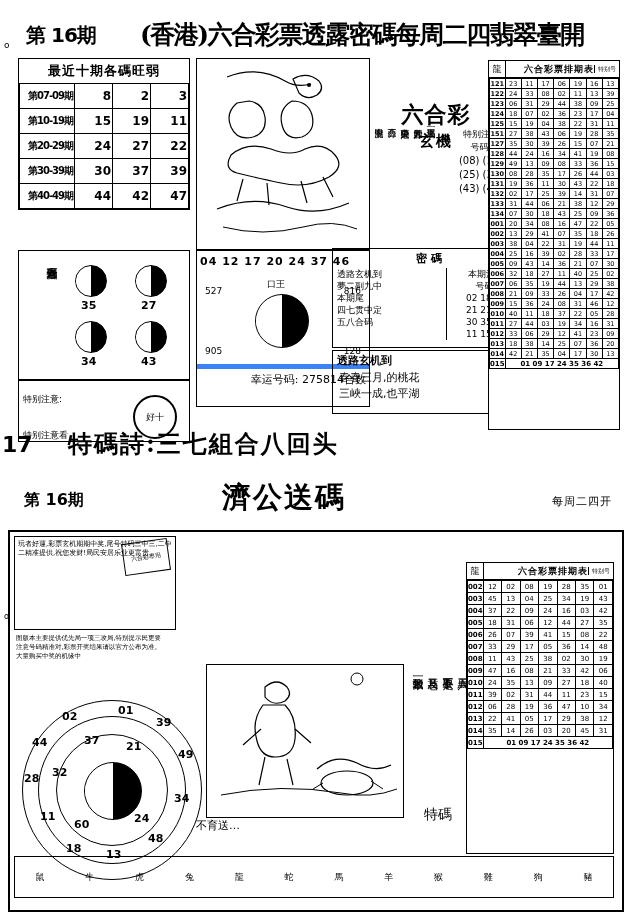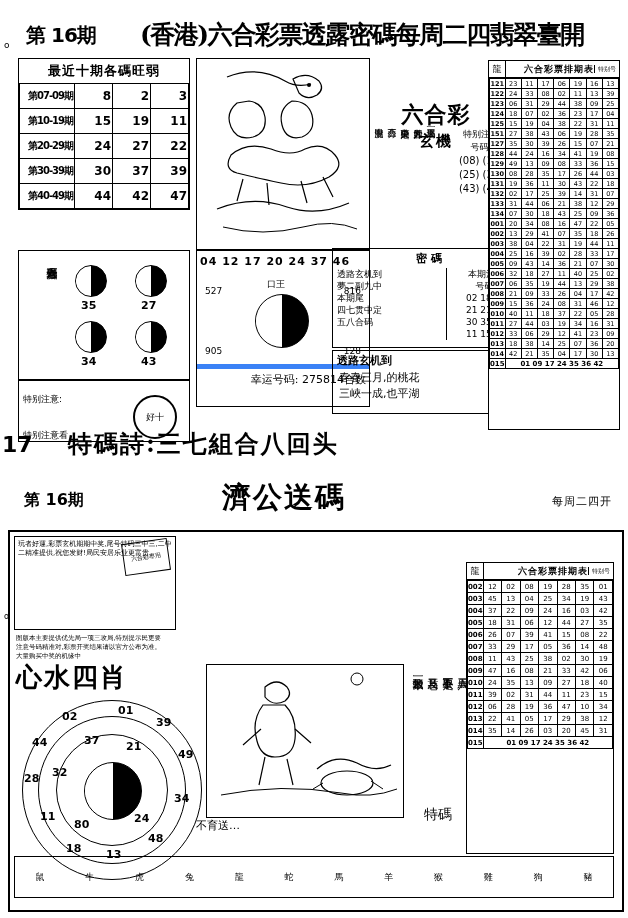--- a/index.html
+++ b/index.html
@@ -606,44 +606,41 @@
 
   <div class="abs bd" id="ad">
     <div class="txt">玩者好運,彩票玄机期期中奖,尾号特码三中三,二中二精准提供,祝您发财!局民安居乐业更富贵</div>
     <div id="stamp">六合彩專用</div>
   </div>
   <div class="abs" id="ad2">
     <div>图版本主要提供优先局一项三攻局,特别提示民更要注意号码精准对,彩票开奖结果请以官方公布为准。大量购买中奖的机缘中</div>
   </div>
   <div class="abs dotm" style="left:4px;top:612px;">o</div>
 
-  <div class="abs" id="xs">
-    <div class="t">心水四肖</div>
-  </div>
 
   <div class="abs" id="wheel">
     <div class="ring" style="left:0;top:0;width:178px;height:178px;"></div>
     <div class="ring" style="left:16px;top:16px;width:146px;height:146px;"></div>
     <div class="ring" style="left:34px;top:34px;width:110px;height:110px;"></div>
     <div class="tgc"></div>
     <div class="wn" style="left:96px;top:4px;">01</div>
     <div class="wn" style="left:134px;top:16px;">39</div>
     <div class="wn" style="left:156px;top:48px;">49</div>
     <div class="wn" style="left:152px;top:92px;">34</div>
     <div class="wn" style="left:126px;top:132px;">48</div>
     <div class="wn" style="left:84px;top:148px;">13</div>
     <div class="wn" style="left:44px;top:142px;">18</div>
     <div class="wn" style="left:18px;top:110px;">11</div>
     <div class="wn" style="left:2px;top:72px;">28</div>
     <div class="wn" style="left:10px;top:36px;">44</div>
     <div class="wn" style="left:40px;top:10px;">02</div>
     <div class="wn xs" style="left:62px;top:34px;">37</div>
     <div class="wn xs" style="left:104px;top:40px;">21</div>
     <div class="wn xs" style="left:112px;top:112px;">24</div>
-    <div class="wn xs" style="left:52px;top:118px;">80</div>
+    <div class="wn xs" style="left:52px;top:118px;">60</div>
     <div class="wn xs" style="left:30px;top:66px;">32</div>
   </div>
 
   <div class="abs bd" id="pic">
     <svg width="194" height="150" viewBox="0 0 194 150">
       <circle cx="150" cy="14" r="6" stroke="#000" fill="none" stroke-width="1"></circle>
       <path d="M58 22 q12 -10 22 0 q6 8 -2 14 q-12 6 -20 -4z" stroke="#000" fill="none" stroke-width="1.2"></path>
       <path d="M56 40 q-12 16 -6 36 q4 16 18 16 q18 0 20 -18 q2 -22 -10 -34z" stroke="#000" fill="none" stroke-width="1.2"></path>
       <path d="M54 64 l-18 16 M88 64 l16 14" stroke="#000" stroke-width="1.2" fill="none"></path>
       <path d="M58 92 l-6 28 M80 94 l6 26" stroke="#000" stroke-width="1.2" fill="none"></path>

